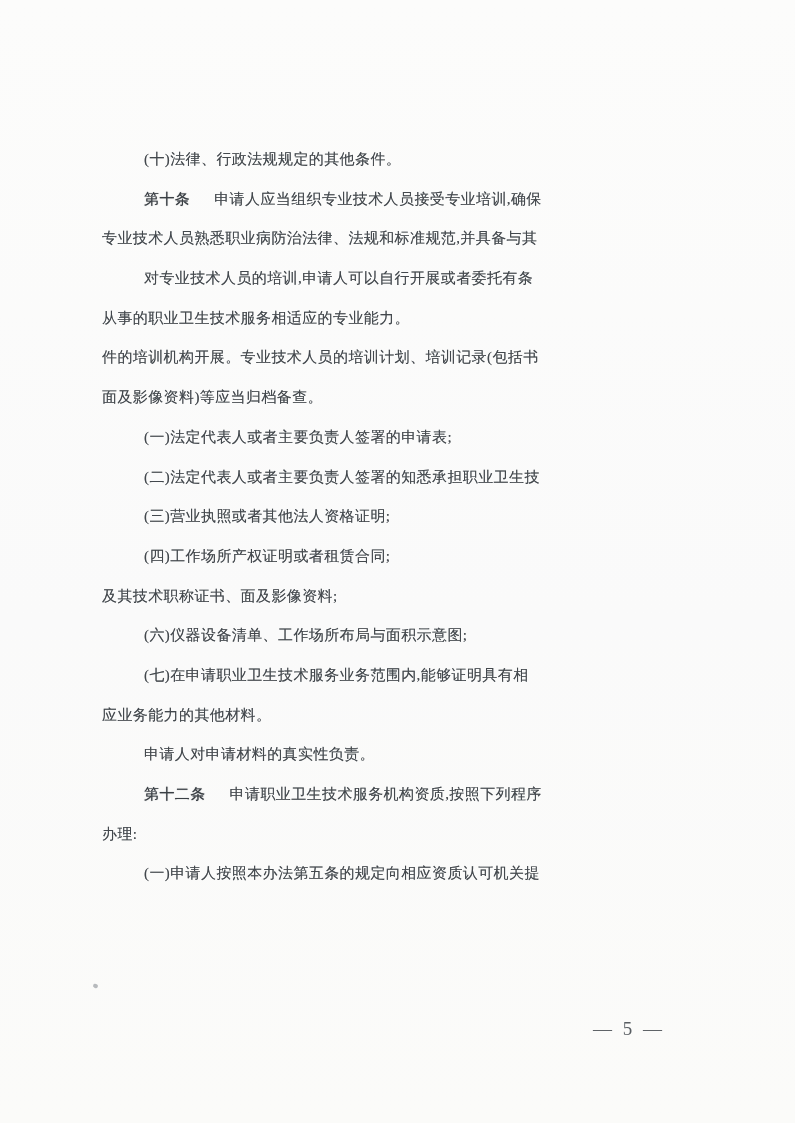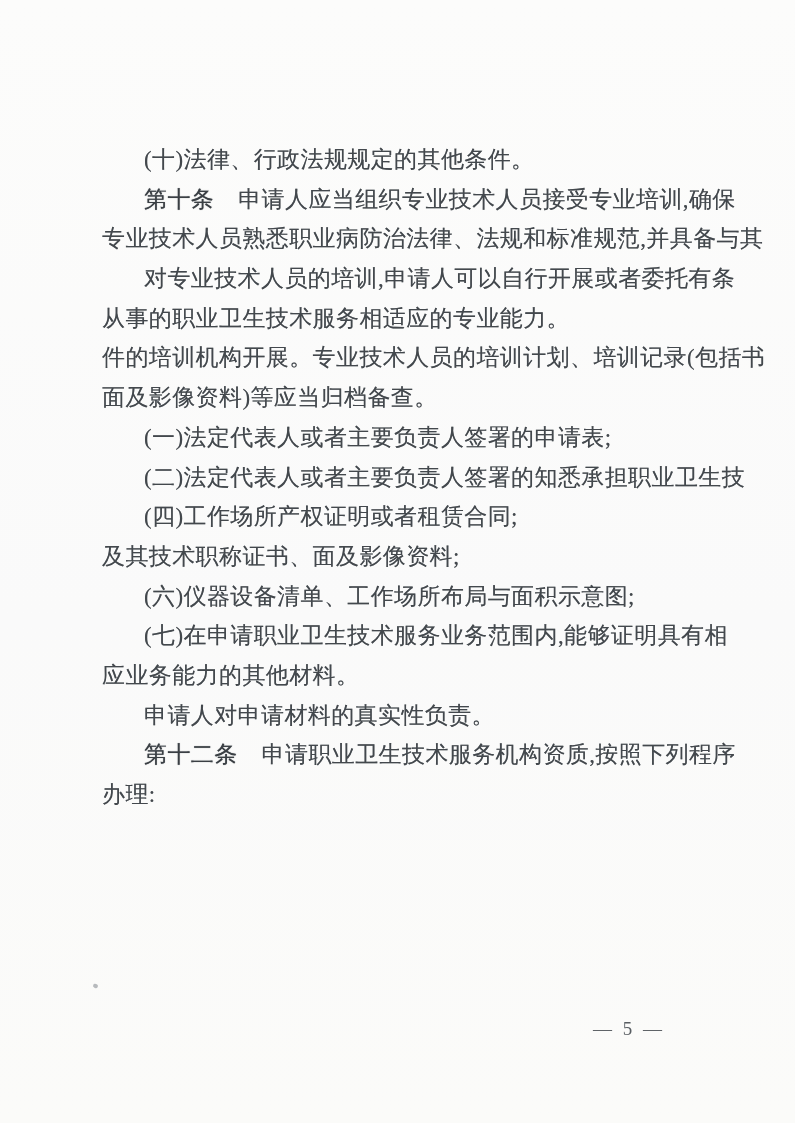--- a/index.html
+++ b/index.html
@@ -17,21 +17,21 @@
     background-image: linear-gradient(180deg, #fcfcfb 0%, #fafafa 55%, #fbfbf9 100%);
   }
   .textblock {
     position: absolute;
     left: 102px; top: 140px;
     width: 612px;
   }
   .line {
     height: 39.7px;
     line-height: 39.7px;
-    font-size: 23px;
+    font-size: 15px;
     letter-spacing: 0.4px;
     color: #43484d;
     white-space: nowrap;
     text-shadow: 0 0 0.6px rgba(70,76,82,0.55); 
   }
   .line.indent { padding-left: 42px; }
   .seg { display: inline; }
   .seg.bold {
     font-weight: normal;
     color: #3a3f44;
@@ -65,27 +65,29 @@
 
   <div class="line indent"><span class="seg">(十)法律、行政法规规定的其他条件。</span></div>
       <div class="line indent"><span class="seg bold">第十条</span><span class="seg">申请人应当组织专业技术人员接受专业培训,确保</span></div>
       <div class="line"><span class="seg">专业技术人员熟悉职业病防治法律、法规和标准规范,并具备与其</span></div>
       <div class="line indent"><span class="seg">对专业技术人员的培训,申请人可以自行开展或者委托有条</span></div>
       <div class="line"><span class="seg">从事的职业卫生技术服务相适应的专业能力。</span></div>
       <div class="line"><span class="seg">件的培训机构开展。专业技术人员的培训计划、培训记录(包括书</span></div>
       <div class="line"><span class="seg">面及影像资料)等应当归档备查。</span></div>
       <div class="line indent"><span class="seg">(一)法定代表人或者主要负责人签署的申请表;</span></div>
       <div class="line indent"><span class="seg">(二)法定代表人或者主要负责人签署的知悉承担职业卫生技</span></div>
+      <div class="line indent"><span class="seg">(三)营业执照或者其他法人资格证明;</span></div>
       <div class="line indent"><span class="seg">(四)工作场所产权证明或者租赁合同;</span></div>
       <div class="line"><span class="seg">及其技术职称证书、面及影像资料;</span></div>
       <div class="line indent"><span class="seg">(六)仪器设备清单、工作场所布局与面积示意图;</span></div>
       <div class="line indent"><span class="seg">(七)在申请职业卫生技术服务业务范围内,能够证明具有相</span></div>
       <div class="line"><span class="seg">应业务能力的其他材料。</span></div>
       <div class="line indent"><span class="seg">申请人对申请材料的真实性负责。</span></div>
       <div class="line indent"><span class="seg bold">第十二条</span><span class="seg">申请职业卫生技术服务机构资质,按照下列程序</span></div>
       <div class="line"><span class="seg">办理:</span></div>
+      <div class="line indent"><span class="seg">(一)申请人按照本办法第五条的规定向相应资质认可机关提</span></div>
     </div>
 
   <div class="speckle"></div>
 
   <div class="page-number">— 5 —</div>
 
 </div>
 
 </body></html>

